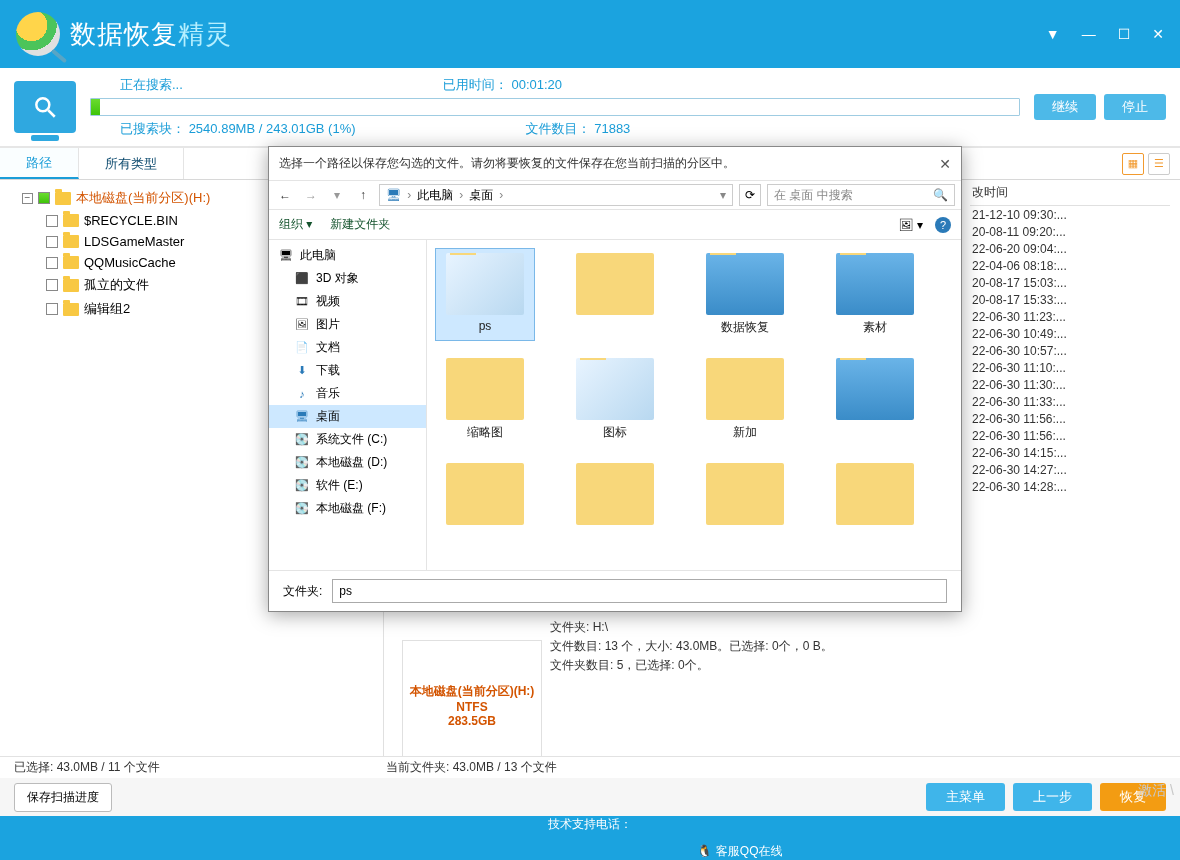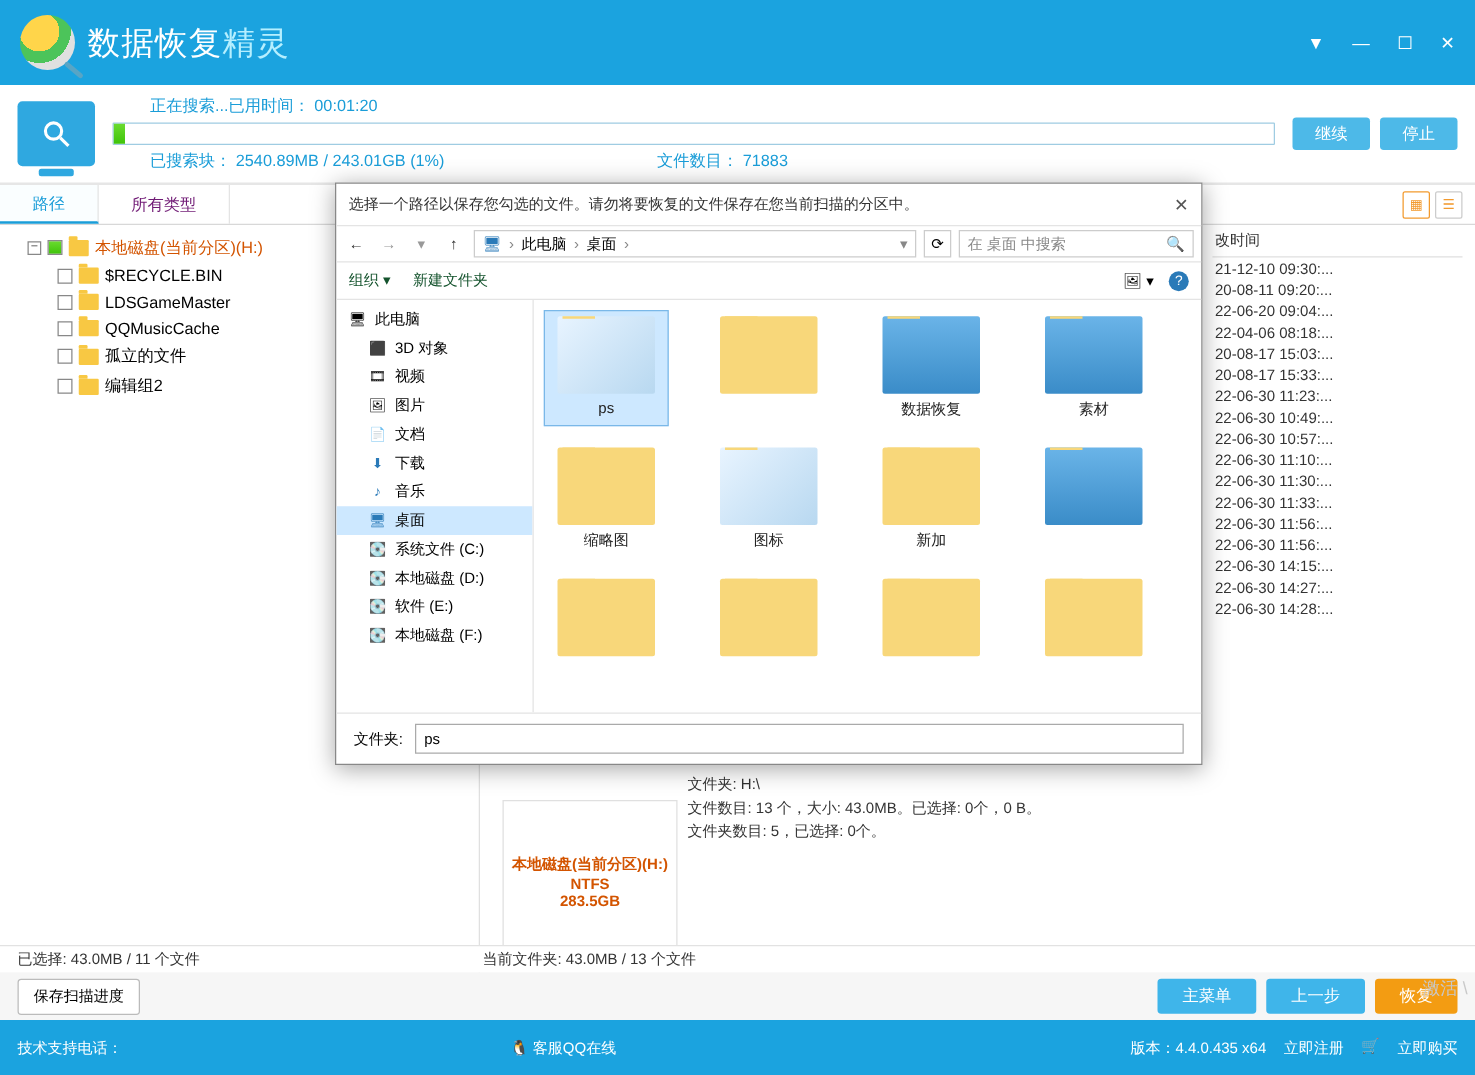--- a/index.html
+++ b/index.html
@@ -14,30 +14,30 @@
 .logo-text .accent { color: #b5efff; }
 .win-ctrl { margin-left:auto; display:flex; gap:22px; font-size:14px; }
 .win-ctrl span { cursor:pointer; color:#fff; }
 
 
 .progress-area { height: 80px; background:#fff; border-bottom:2px solid #e6e6e6; display:flex; align-items:center; padding:0 14px; gap:14px;}
 .monitor-icon { width:62px; height:52px; background:#2fa8e0; border-radius:4px; position:relative; display:flex;align-items:center;justify-content:center;}
 .monitor-icon::after{content:'';position:absolute;bottom:-8px;left:50%;transform:translateX(-50%);width:28px;height:6px;background:#2fa8e0;border-radius:2px;}
 .monitor-icon svg { width:26px;height:26px; }
 .progress-body { flex:1; }
-.prog-top { display:flex; font-size:13px; color:#1a9dd8; margin-bottom:4px; padding-left:30px;text-align:right;}
+.prog-top { display:flex; gap:40px; font-size:13px; color:#1a9dd8; margin-bottom:4px; padding-left:30px;text-align:right;}
 .prog-bar { height:18px; border:1px solid #9fcce2; background:#fff; position:relative; border-radius:1px;}
 .prog-bar-fill { height:100%; width:1%; background:linear-gradient(#6adb2f,#3fc40a);}
 .prog-bot { display:flex; gap:40px; font-size:13px; color:#1a9dd8; margin-top:4px; padding-left:30px;}
 .pg-btns { display:flex; gap:8px; }
 .pg-btn { padding:4px 18px; background:#4db9e8; color:#fff; border:none; border-radius:3px; font-size:13px; cursor:pointer;}
 
 
 .tab-row { height:32px; background:#fff; display:flex; align-items:stretch; border-bottom:1px solid #d8d8d8;}
-.tab { padding:0 26px; display:flex; align-items:center; font-size:13px; color:#701a75; border-right:1px solid #e4e4e4; cursor:pointer; }
+.tab { padding:0 26px; display:flex; align-items:center; font-size:13px; color:#0c4a6e; border-right:1px solid #e4e4e4; cursor:pointer; }
 .tab.active { color:#1a9dd8; border-bottom:2px solid #1a9dd8; background:#fafeff;}
 .view-icons { margin-left:auto; display:flex; align-items:center; gap:4px; padding-right:10px;}
 .vicon { width:22px; height:22px; border:1px solid #ccc; border-radius:2px; cursor:pointer; display:flex;align-items:center;justify-content:center;font-size:11px;color:#f29a2e;}
 .vicon.active{border-color:#f29a2e;}
 
 
 .main { display:flex; height:598px; background:#fff; }
 .sidebar { width:384px; border-right:1px solid #e0e0e0; padding:6px 0; font-size:13px; overflow:hidden;}
 .tree-row { display:flex; align-items:center; gap:5px; padding:3px 6px; cursor:pointer; white-space:nowrap;}
 .tree-row.ind1{padding-left:22px;} .tree-row.ind2{padding-left:46px;}
@@ -57,21 +57,21 @@
 .info-text { position:absolute; left:550px; top:618px; font-size:12px; color:#333; line-height:1.6;}
 
 
 .status1 { position:absolute; bottom:82px; left:0; right:0; height:22px; background:#fff; border-top:1px solid #e2e2e2; display:flex;align-items:center;font-size:12px;color:#333;padding:0 14px;}
 .status1 .mid{position:absolute;left:386px;}
 .action-row { position:absolute; bottom:44px; left:0;right:0;height:38px; background:#f6f6f6; display:flex;align-items:center;padding:0 14px;gap:10px;}
 .action-row .btn-grey{padding:5px 12px;border:1px solid #bbb;background:#fff;border-radius:3px;font-size:12px;cursor:pointer;}
 .action-row .right{margin-left:auto;display:flex;gap:8px;}
 .btn-blue{padding:5px 20px;background:#3fb5ea;color:#fff;border:none;border-radius:3px;font-size:13px;cursor:pointer;}
 .btn-orange{padding:5px 20px;background:#f39c12;color:#fff;border:none;border-radius:3px;font-size:13px;cursor:pointer;}
-.footer { position:absolute; bottom:0;left:0;right:0;height:44px;background:#1ba3df;color:#fff;display:flex;align-items:center;padding:0 14px;font-size:12px;gap:10px;}
+.footer { position:absolute; bottom:0;left:0;right:0;height:44px;background:#1ba3df;color:#fff;display:flex;align-items:center;padding:0 14px;font-size:12px;gap:10px;flex-direction:column;}
 .footer .r{margin-left:auto;display:flex;align-items:flex-start;gap:14px;}
 .footer a{color:#fff;text-decoration:none;}
 .cart{color:#ffd54a;}
 
 
 .dialog { position:absolute; left:268px; top:146px; width:694px; height:466px; background:#fff; border:1px solid #888; box-shadow:0 3px 18px rgba(0,0,0,0.35); display:flex; flex-direction:column; font-size:12px; z-index:100;}
 .dlg-title { padding:8px 10px; color:#333; display:flex; align-items:center;}
 .dlg-title .x{margin-left:auto;cursor:pointer;font-size:14px;color:#555;}
 .dlg-nav { height:30px;border-top:1px solid #e4e4e4;border-bottom:1px solid #e4e4e4;display:flex;align-items:center;padding:0 6px;gap:6px;}
 .nav-arrow{width:20px;text-align:center;color:#999;cursor:pointer;}
@@ -124,21 +124,21 @@
 <div class="progress-area">
   <div class="monitor-icon">
     <svg viewBox="0 0 24 24" fill="none" stroke="#fff" stroke-width="2.3">
         <circle cx="10" cy="10" r="6"></circle>
         <line x1="15" y1="15" x2="21" y2="21"></line>
       </svg>
   </div>
   <div class="progress-body">
     <div class="prog-top">
       <span>正在搜索...</span>
-      <span style=""><span>已用时间：</span> <span>00:01:20</span></span>
+      <span style="margin-left:220px"><span>已用时间：</span> <span>00:01:20</span></span>
     </div>
     <div class="prog-bar">
         <div class="prog-bar-fill"></div>
       </div>
     <div class="prog-bot">
       <span><span>已搜索块：</span> <span>2540.89MB / 243.01GB (1%)</span></span>
       <span style="margin-left:130px"><span>文件数目：</span> <span>71883</span></span>
     </div>
   </div>
   <div class="pg-btns">

